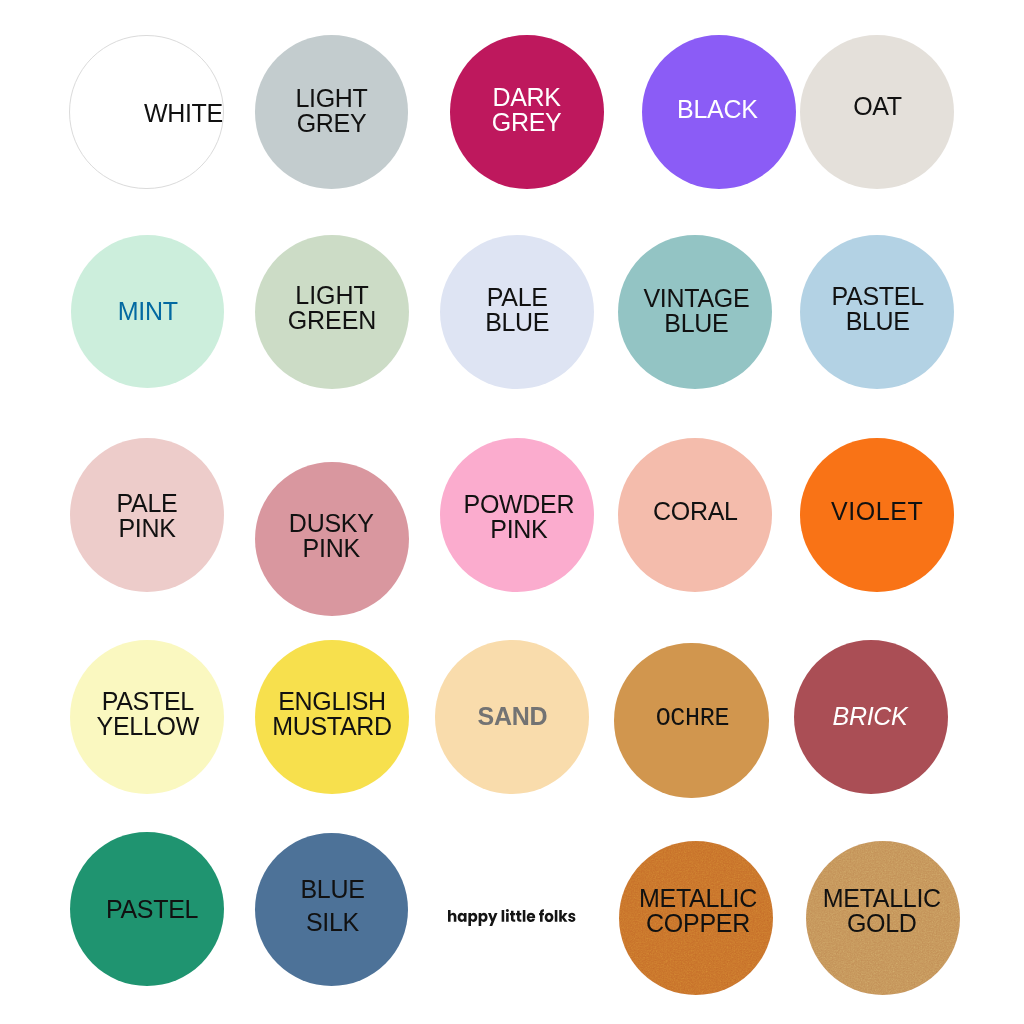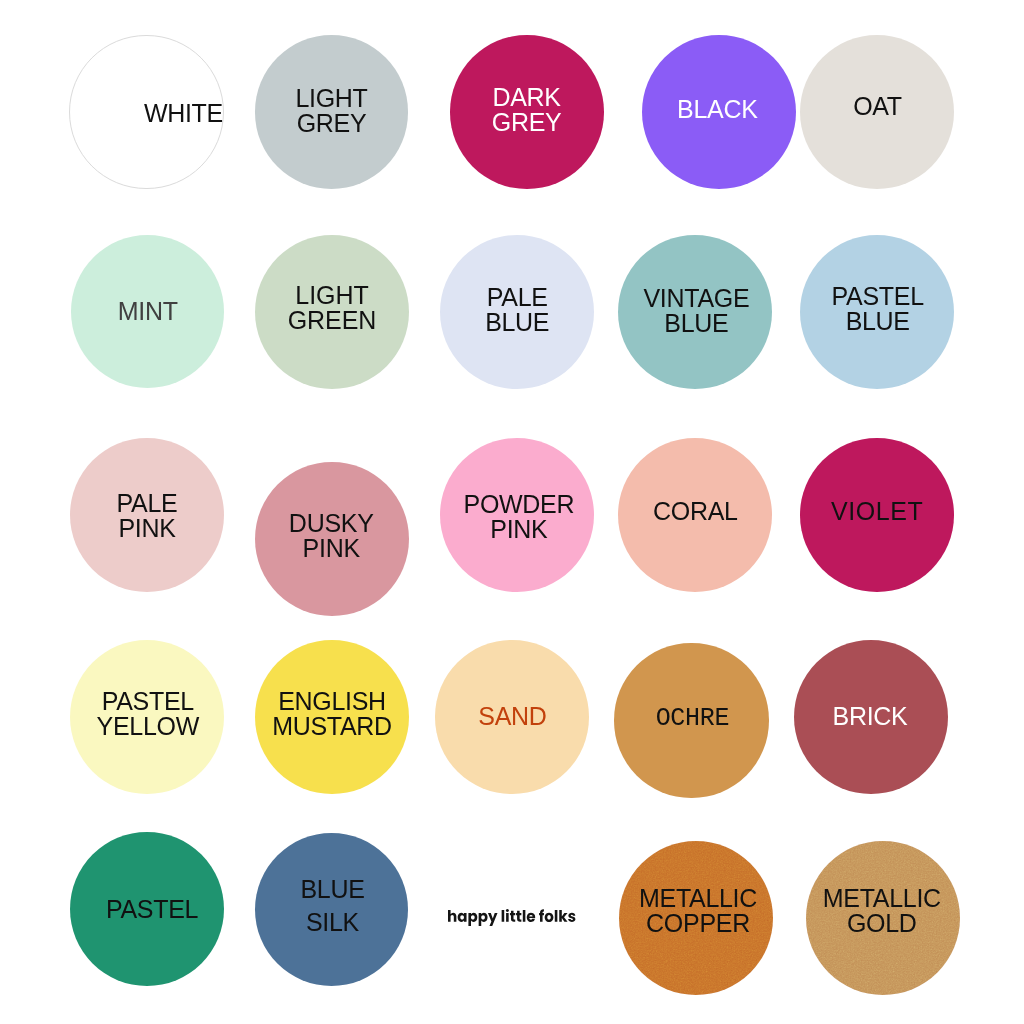--- a/index.html
+++ b/index.html
@@ -62,21 +62,21 @@
     <div class="swatch-label" style="color:#FFFFFF;line-height:25px;letter-spacing:-0.3px;transform:translateY(-50%) translate(-0.2px,-2.2px);">DARK
 GREY</div>
   </div>
   <div class="swatch" style="left:642px;top:35.00px;width:154.00px;height:154.00px;background:#8b5cf6;">
     <div class="swatch-label" style="color:#FFFFFF;line-height:25px;letter-spacing:-0.3px;transform:translateY(-50%) translate(-1.7px,-2.7px);">BLACK</div>
   </div>
   <div class="swatch" style="left:800.10px;top:34.60px;width:154.20px;height:154.20px;background:#E4E0DA;">
     <div class="swatch-label" style="color:#111111;line-height:25px;letter-spacing:-0.3px;transform:translateY(-50%) translate(0.3px,-5.6px);">OAT</div>
   </div>
   <div class="swatch" style="left:70.65px;top:234.95px;width:153.30px;height:153.30px;background:#CCEEDC;">
-    <div class="swatch-label" style="color:#404040;line-height:25px;letter-spacing:-0.3px;transform:translateY(-50%) translate(0.4px,-0.4px);text-align:center;">MINT</div>
+    <div class="swatch-label" style="color:#0369a1;line-height:25px;letter-spacing:-0.3px;transform:translateY(-50%) translate(0.4px,-0.4px);text-align:center;">MINT</div>
   </div>
   <div class="swatch" style="left:254.50px;top:234.60px;width:154.00px;height:154.00px;background:#CCDCC6;">
     <div class="swatch-label" style="color:#111111;line-height:25px;letter-spacing:-0.05px;transform:translateY(-50%) translate(0.5px,-4.15px);">LIGHT
 GREEN</div>
   </div>
   <div class="swatch" style="left:440.00px;top:234.60px;width:154.00px;height:154.00px;background:#DEE4F3;">
     <div class="swatch-label" style="color:#111111;line-height:25px;letter-spacing:-0.3px;transform:translateY(-50%) translate(0.2px,-1.55px);">PALE
 BLUE</div>
   </div>
   <div class="swatch" style="left:618.00px;top:234.60px;width:154.00px;height:154.00px;background:#93C4C4;">
@@ -95,39 +95,39 @@
     <div class="swatch-label" style="color:#111111;line-height:25px;letter-spacing:-0.3px;transform:translateY(-50%) translate(-0.30000000000000004px,-3.2px);">DUSKY
 PINK</div>
   </div>
   <div class="swatch" style="left:440.00px;top:438.00px;width:154.00px;height:154.00px;background:#FBACCE;">
     <div class="swatch-label" style="color:#111111;line-height:25px;letter-spacing:-0.3px;transform:translateY(-50%) translate(1.9px,1.6px);">POWDER
 PINK</div>
   </div>
   <div class="swatch" style="left:618.00px;top:438.00px;width:154.00px;height:154.00px;background:#F4BCAC;">
     <div class="swatch-label" style="color:#111111;line-height:25px;letter-spacing:-0.3px;transform:translateY(-50%) translate(0.4px,-3.5px);">CORAL</div>
   </div>
-  <div class="swatch" style="left:800.05px;top:438.35px;width:153.70px;height:153.70px;background:#be185d;">
+  <div class="swatch" style="left:800.05px;top:438.35px;width:153.70px;height:153.70px;background:#f97316;">
     <div class="swatch-label" style="color:#111111;line-height:25px;letter-spacing:0.55px;transform:translateY(-50%) translate(0.3px,-3.8px);">VIOLET</div>
   </div>
   <div class="swatch" style="left:70.10px;top:640.00px;width:154.00px;height:154.00px;background:#FAF8C0;">
     <div class="swatch-label" style="color:#111111;line-height:25px;letter-spacing:-0.3px;transform:translateY(-50%) translate(0.7px,-3.4px);">PASTEL
 YELLOW</div>
   </div>
   <div class="swatch" style="left:255.10px;top:640.10px;width:153.80px;height:153.80px;background:#F7E04D;">
     <div class="swatch-label" style="color:#111111;line-height:25px;letter-spacing:-0.3px;transform:translateY(-50%) translate(0.0px,-3.4px);">ENGLISH
 MUSTARD</div>
   </div>
   <div class="swatch" style="left:435.35px;top:640.35px;width:153.30px;height:153.30px;background:#F9DCAC;">
-    <div class="swatch-label" style="color:#c2410c;line-height:25px;letter-spacing:-0.3px;transform:translateY(-50%) translate(0.4px,-0.3px);">SAND</div>
+    <div class="swatch-label" style="color:#737373;line-height:25px;letter-spacing:-0.3px;transform:translateY(-50%) translate(0.4px,-0.3px);font-weight:bold;">SAND</div>
   </div>
   <div class="swatch" style="left:614.35px;top:643.35px;width:154.30px;height:154.30px;background:#D1964E;">
     <div class="swatch-label" style="color:#111111;line-height:25px;letter-spacing:-0.3px;transform:translateY(-50%) translate(0.9px,-1.1px);font-family:Liberation Mono, monospace;">OCHRE</div>
   </div>
   <div class="swatch" style="left:793.90px;top:639.90px;width:154.20px;height:154.20px;background:#AA4E55;">
-    <div class="swatch-label" style="color:#FFFFFF;line-height:25px;letter-spacing:-0.3px;transform:translateY(-50%) translate(-1.0px,-1.0px);">BRICK</div>
+    <div class="swatch-label" style="color:#FFFFFF;line-height:25px;letter-spacing:-0.3px;transform:translateY(-50%) translate(-1.0px,-1.0px);font-style:italic;">BRICK</div>
   </div>
   <div class="swatch" style="left:70.00px;top:832.40px;width:154.00px;height:154.00px;background:#1F9470;">
     <div class="swatch-label" style="color:#111111;line-height:25px;letter-spacing:-0.3px;transform:translateY(-50%) translate(5.0px,0.3px);">PASTEL</div>
   </div>
   <div class="swatch" style="left:255.00px;top:833.10px;width:153.00px;height:153.00px;background:#4D7298;">
     <div class="swatch-label" style="color:#111111;line-height:33px;letter-spacing:-0.3px;transform:translateY(-50%) translate(1.0px,-3.9px);">BLUE
 SILK</div>
   </div>
   <div class="swatch" style="left:619.00px;top:841.00px;width:154.00px;height:154.00px;background:#C66E29;">
     <svg class="grain" aria-hidden="true">

